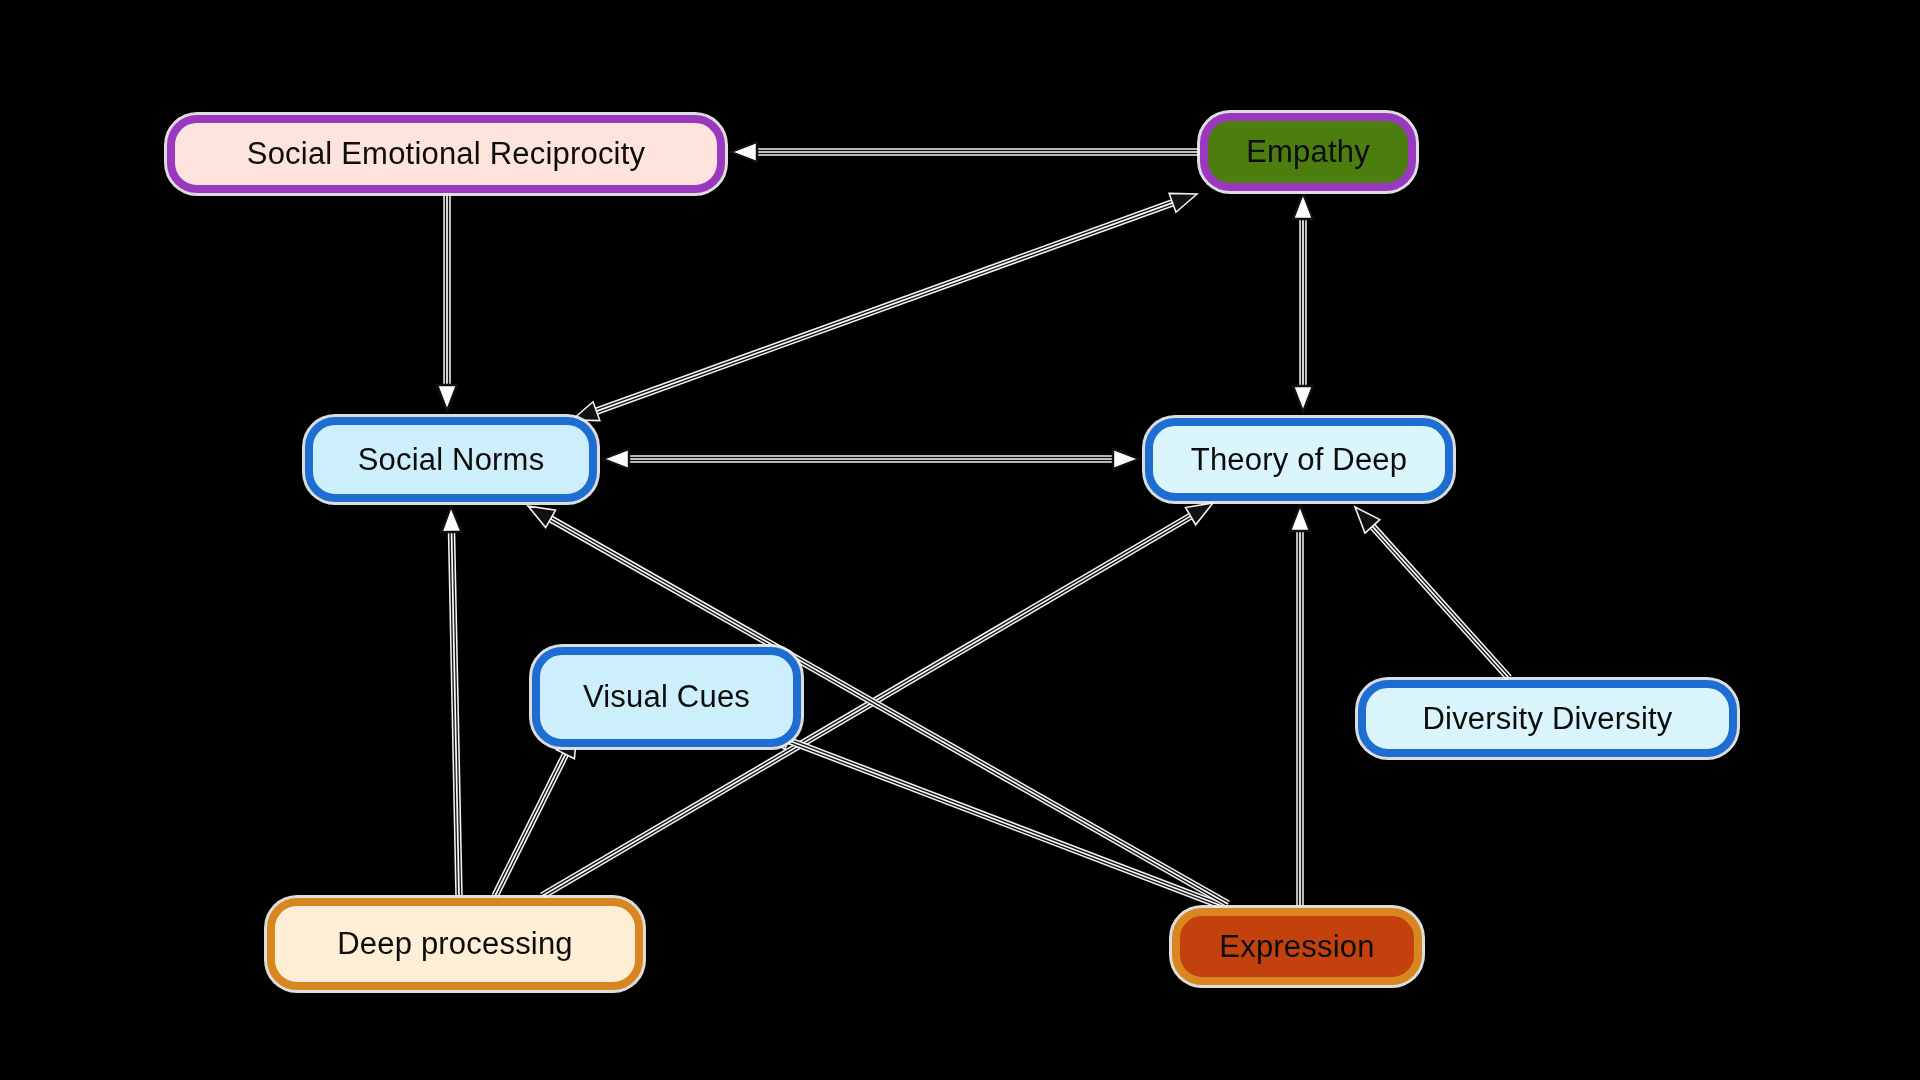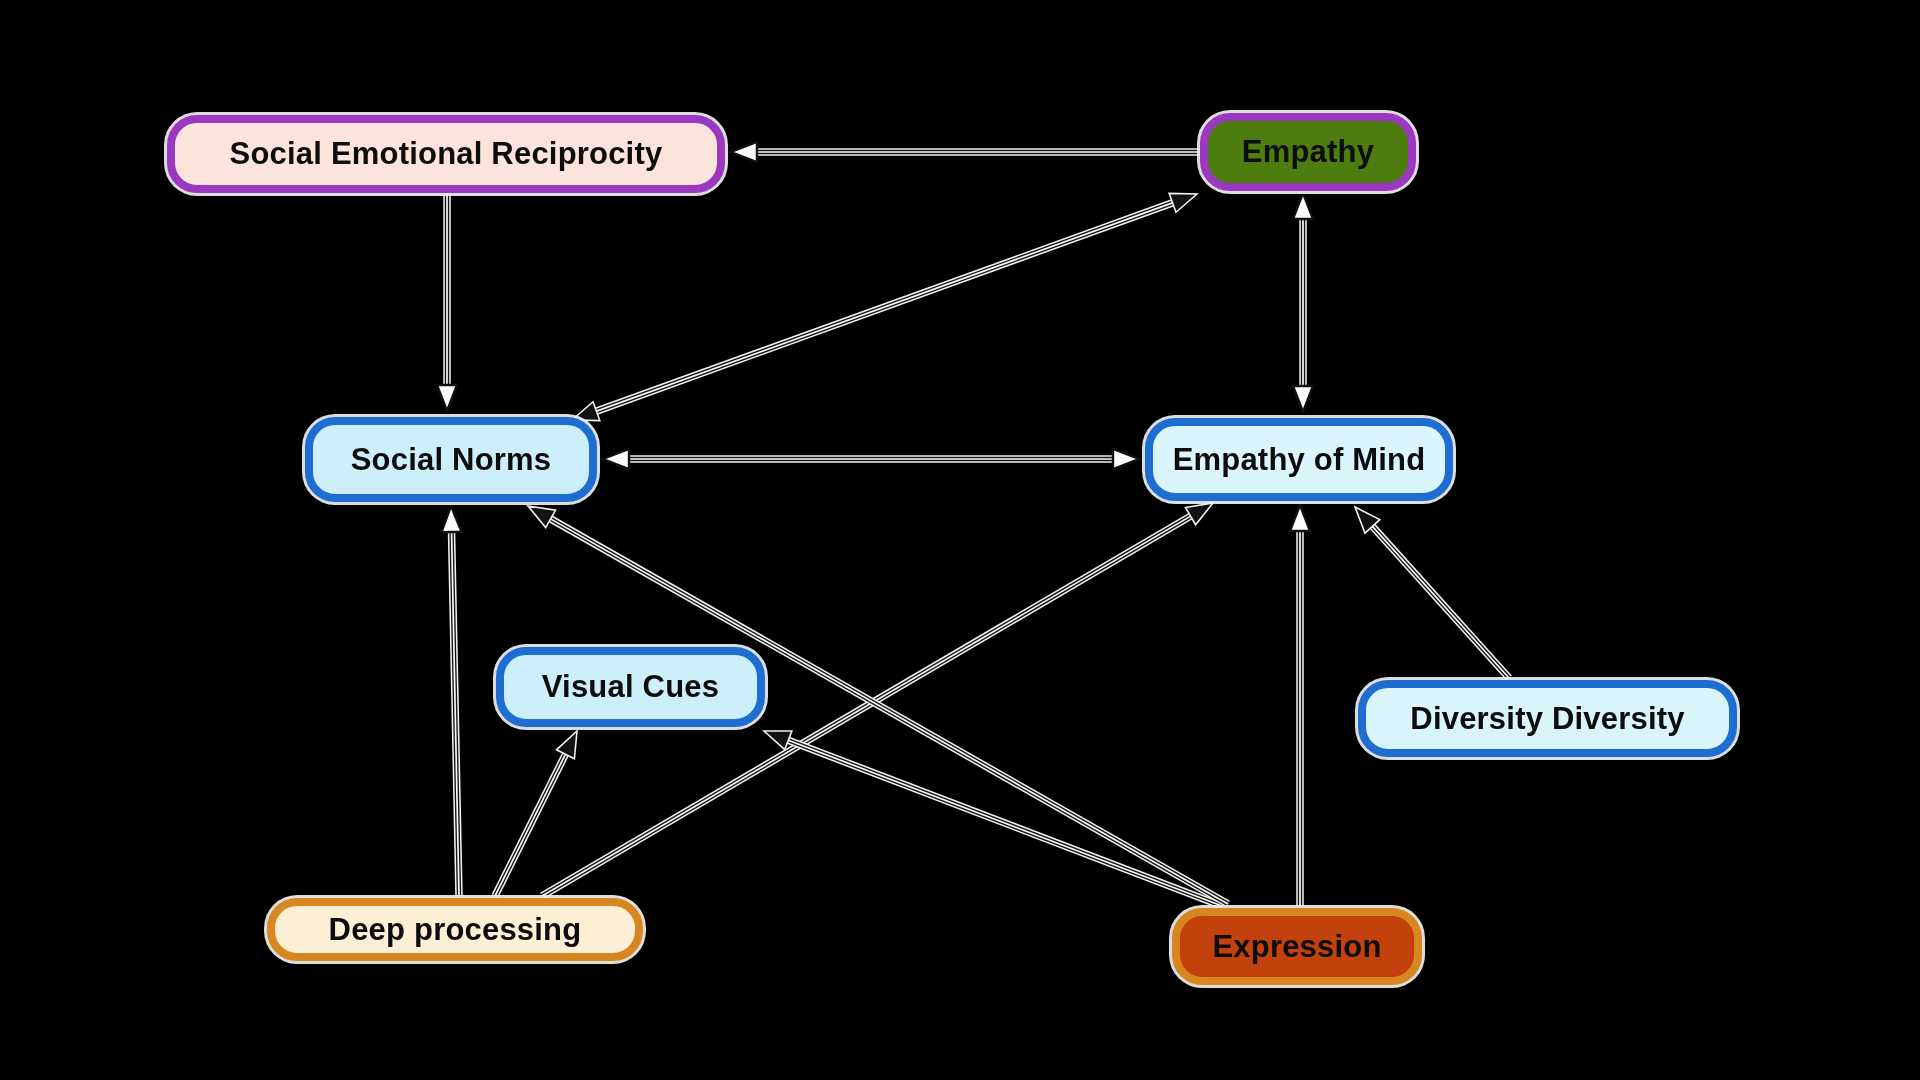--- a/index.html
+++ b/index.html
@@ -13,21 +13,21 @@
   #edge-layer{position:absolute;left:0;top:0;width:1920px;height:1080px;}
   #node-layer{position:absolute;left:0;top:0;width:1920px;height:1080px;pointer-events:none;}
   .node{
     position:absolute;
     box-sizing:border-box;
     display:flex;align-items:center;justify-content:center;
     border-radius:30px;
     border:8px solid #000;
     box-shadow:0 0 0 3px rgba(240,240,240,.92);
     color:#0d0d0d;
-    font-weight:bold;
+    font-weight:normal;
     font-size:31px;
     letter-spacing:.2px;
     white-space:nowrap;
     pointer-events:auto;
   }
   .node .label{pointer-events:none;}
 </style>
 </head>
 <body>
 
@@ -113,28 +113,28 @@
       <div class="node" style="left: 167px; top: 115px; width: 558px; height: 78px; border-color: rgb(155, 56, 192); background: rgb(252, 227, 220);">
         <span class="label">Social Emotional Reciprocity</span>
       </div>
       <div class="node" style="left: 1200px; top: 113px; width: 216px; height: 78px; border-color: rgb(155, 56, 192); background: #4d7c0f;">
         <span class="label">Empathy</span>
       </div>
       <div class="node" style="left: 305px; top: 417px; width: 292px; height: 85px; border-color: rgb(30, 110, 210); background: rgb(205, 238, 251); text-align: center;">
         <span class="label">Social Norms</span>
       </div>
       <div class="node" style="left: 1145px; top: 418px; width: 308px; height: 83px; border-color: rgb(30, 110, 210); background: rgb(218, 245, 252);">
-        <span class="label">Empathy of Mind</span>
+        <span class="label">Theory of Deep</span>
       </div>
-      <div class="node" style="left: 496px; top: 647px; width: 269px; height: 80px; border-color: rgb(30, 110, 210); background: rgb(205, 238, 251);">
+      <div class="node" style="left: 532px; top: 647px; width: 269px; height: 100px; border-color: rgb(30, 110, 210); background: rgb(205, 238, 251);">
         <span class="label">Visual Cues</span>
       </div>
       <div class="node" style="left: 1358px; top: 680px; width: 379px; height: 77px; border-color: rgb(30, 110, 210); background: rgb(217, 244, 251);">
         <span class="label">Diversity Diversity</span>
       </div>
-      <div class="node" style="left: 267px; top: 898px; width: 376px; height: 63px; border-color: rgb(216, 134, 31); background: rgb(253, 238, 214);">
+      <div class="node" style="left: 267px; top: 898px; width: 376px; height: 92px; border-color: rgb(216, 134, 31); background: rgb(253, 238, 214);">
         <span class="label">Deep processing</span>
       </div>
       <div class="node" style="left: 1172px; top: 908px; width: 250px; height: 77px; border-color: rgb(216, 134, 31); background: #c2410c;">
         <span class="label">Expression</span>
       </div>
     </div>
 </div>
 
 </body></html>

